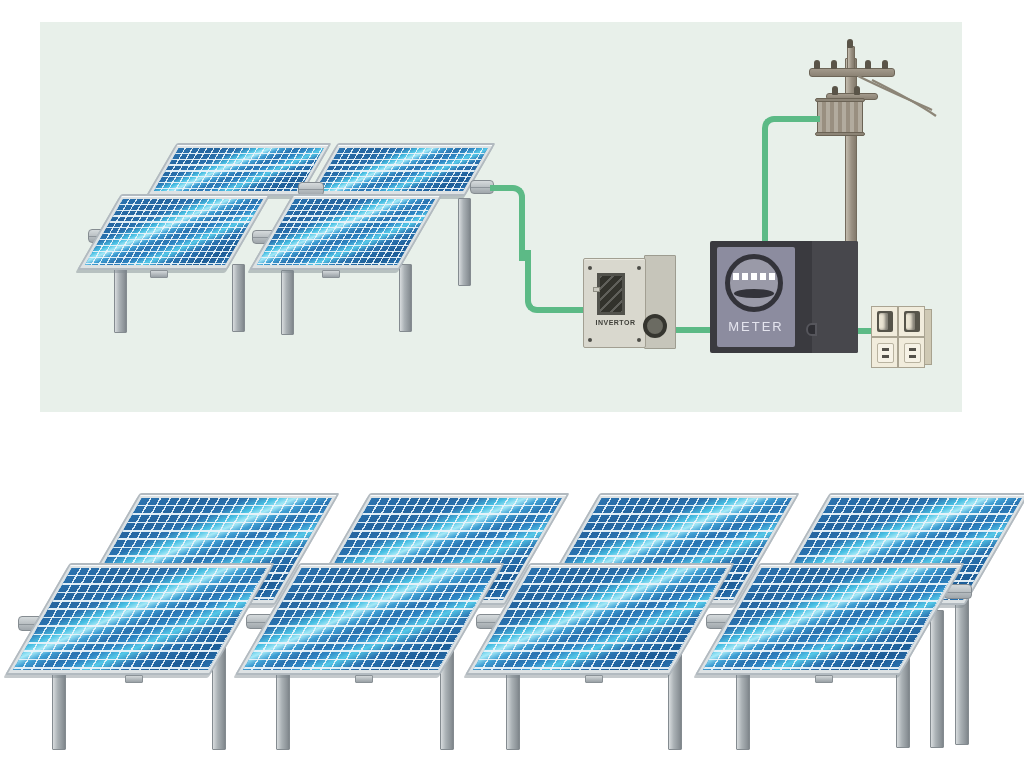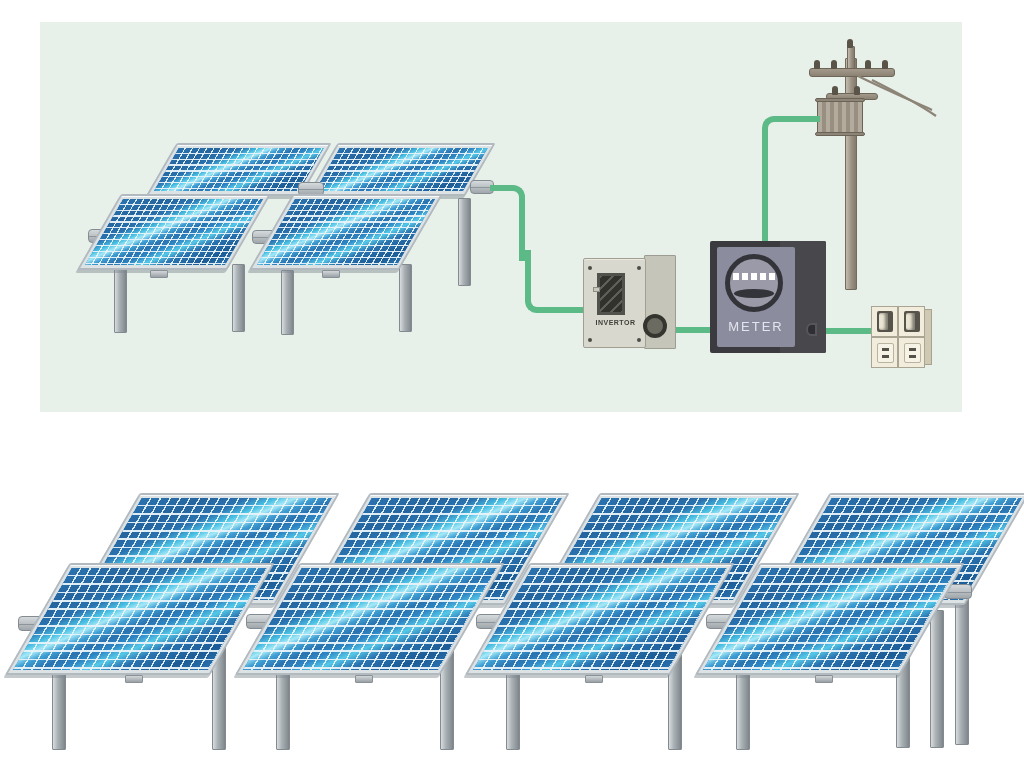--- a/index.html
+++ b/index.html
@@ -66,21 +66,21 @@
   .inv-side{position:absolute;left:61px;top:0;width:32px;height:94px;background:#c6c5ba;border:1px solid #9d9c90;box-sizing:border-box;border-radius:1px;}
   .inv-front{position:absolute;left:0;top:3px;width:63px;height:90px;background:#d9d8ce;border:1px solid #a29f92;box-sizing:border-box;border-radius:2px;box-shadow:inset 0 1px 0 #ecebe2;}
   .inv-window{position:absolute;left:13px;top:14px;width:28px;height:42px;background:
       repeating-linear-gradient(135deg, rgba(255,255,255,.22) 0 2px, transparent 2px 8px),#32322c;
       border:3px solid #52524c;box-sizing:border-box;}
   .inv-handle{position:absolute;left:9px;top:28px;width:7px;height:5px;background:#c9c8be;border:1px solid #8f8e83;box-sizing:border-box;}
   .screw{position:absolute;width:4px;height:4px;border-radius:50%;background:#4d4d47;}
   .inv-label{position:absolute;left:0;top:60px;width:63px;text-align:center;font-size:7px;font-weight:bold;letter-spacing:.5px;color:#3f3f39;}
   .inv-connector{position:absolute;left:60px;top:59px;width:16px;height:16px;border-radius:50%;background:#6b6b62;border:4px solid #35352f;box-sizing:content-box;}
   
-  .meter{left:710px;top:241px;width:116px;height:112px;background:#3a3a3f;border-radius:2px;z-index:6;}
+  .meter{left:710px;top:241px;width:148px;height:112px;background:#3a3a3f;border-radius:2px;z-index:6;}
   .meter-side{position:absolute;right:0;top:0;width:46px;height:112px;background:#47474c;border-radius:0 2px 2px 0;}
   .meter-face{position:absolute;left:7px;top:6px;width:78px;height:100px;background:#8c8c9f;border-radius:2px;}
   .meter-dial{position:absolute;left:8px;top:7px;width:58px;height:58px;border-radius:50%;background:#9a9aa8;border:5px solid #33333a;box-sizing:border-box;}
   .meter-digits{position:absolute;left:0;top:14px;width:100%;display:flex;justify-content:center;gap:3px;}
   .meter-digit{width:6px;height:7px;background:#ffffff;}
   .meter-lens{position:absolute;left:4px;top:30px;width:40px;height:9px;background:#33333a;border-radius:50%;}
   .meter-label{position:absolute;left:0;top:72px;width:78px;text-align:center;font-size:13px;letter-spacing:2px;color:#e4e4ee;}
   .meter-connector{position:absolute;left:96px;top:82px;width:11px;height:13px;border-radius:50% 0 0 50%;background:#2e2e33;border:2px solid #56565c;box-sizing:border-box;}
   
   .upole{position:absolute;background:linear-gradient(90deg,#c3bcae,#9a9183 55%,#837a6c);border:1px solid #736b5d;box-sizing:border-box;border-radius:1px;}

